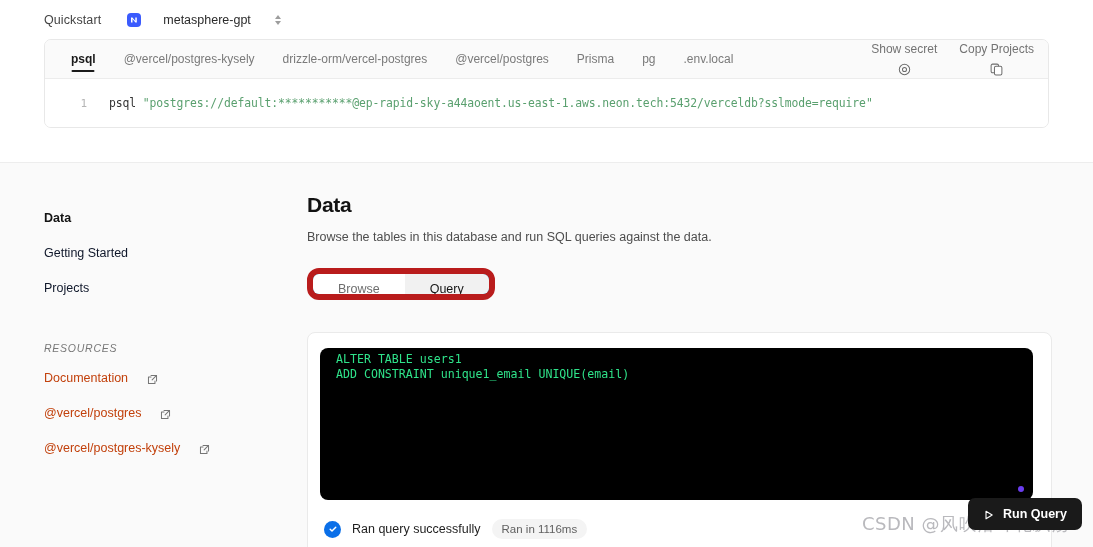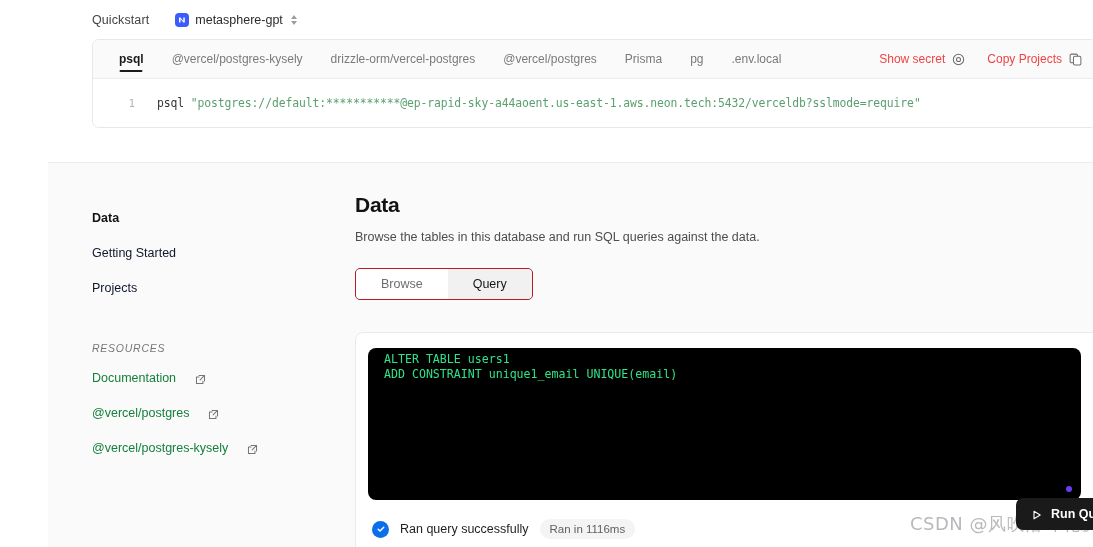--- a/index.html
+++ b/index.html
@@ -11,21 +11,20 @@
     background: #ffffff;
     font-family: "Liberation Sans", sans-serif;
     -webkit-font-smoothing: antialiased;
   }
 
   #root {
     position: relative;
     width: 976px;
     height: 547px;
     background: #ffffff;
-    margin-left: 48px;
   }
 
   
   .quickstart-section {
     position: absolute;
     left: 0; top: 0;
     width: 1093px;
     height: 162px;
     background: #ffffff;
   }
@@ -39,21 +38,21 @@
     height: 20px;
   }
   .quickstart-title {
     font-size: 12.5px;
     color: #444444;
     letter-spacing: 0.1px;
   }
   .db-selector {
     display: flex;
     align-items: center;
-    gap: 6px;
+    gap: 22px;
     cursor: pointer;
   }
   .neon-badge {
     width: 14px; height: 14px;
     border-radius: 4px;
     background: #3b5bfd;
     display: flex;
     align-items: center;
     justify-content: center;
     flex: 0 0 auto;
@@ -139,23 +138,24 @@
     margin-left: auto;
     display: flex;
     align-items: center;
     gap: 22px;
   }
   .snip-action {
     display: flex;
     align-items: center;
     gap: 7px;
     font-size: 12px;
-    color: #ef4444;
-    cursor: pointer;
-    white-space: nowrap;
+    color: #737373;
+    cursor: pointer;
+    white-space: nowrap;
+    flex-direction: column;
   }
   .eye-icon, .copy-icon { display:block; }
 
   .snippet-codearea {
     position: relative;
     height: 48px;
     background: #ffffff;
     display: flex;
     align-items: center;
     padding-left: 12px;
@@ -208,21 +208,21 @@
     margin-top: 30px;
     font-size: 10.5px;
     letter-spacing: 0.75px;
     color: #777777;
     height: 25px;
     line-height: 25px;
     font-style: italic;
   }
   .side-link {
     font-size: 12.5px;
-    color: #15803d;
+    color: #c2410c;
     height: 35px;
     line-height: 35px;
     cursor: pointer;
     display: flex;
     align-items: center;
     gap: 19px;
     white-space: nowrap;
   }
   .ext-icon { display: block; flex: 0 0 auto; margin-top: 1px; }
 
@@ -241,22 +241,22 @@
   .main-desc {
     margin-top: 13px;
     font-size: 12.5px;
     color: #4d4d4d;
   }
 
   
   .segmented {
     margin-top: 24px;
     display: inline-flex;
-    border: 1px solid #b91c1c;
-    border-radius: 5px;
+    border: 6px solid #b91c1c;
+    border-radius: 12px;
     background: #0369a1;
     overflow: hidden;
     height: 32px;
   }
   .seg-btn {
     font-size: 12.5px;
     color: #6e6e6e;
     padding: 0 25px;
     height: 30px;
     line-height: 30px;

